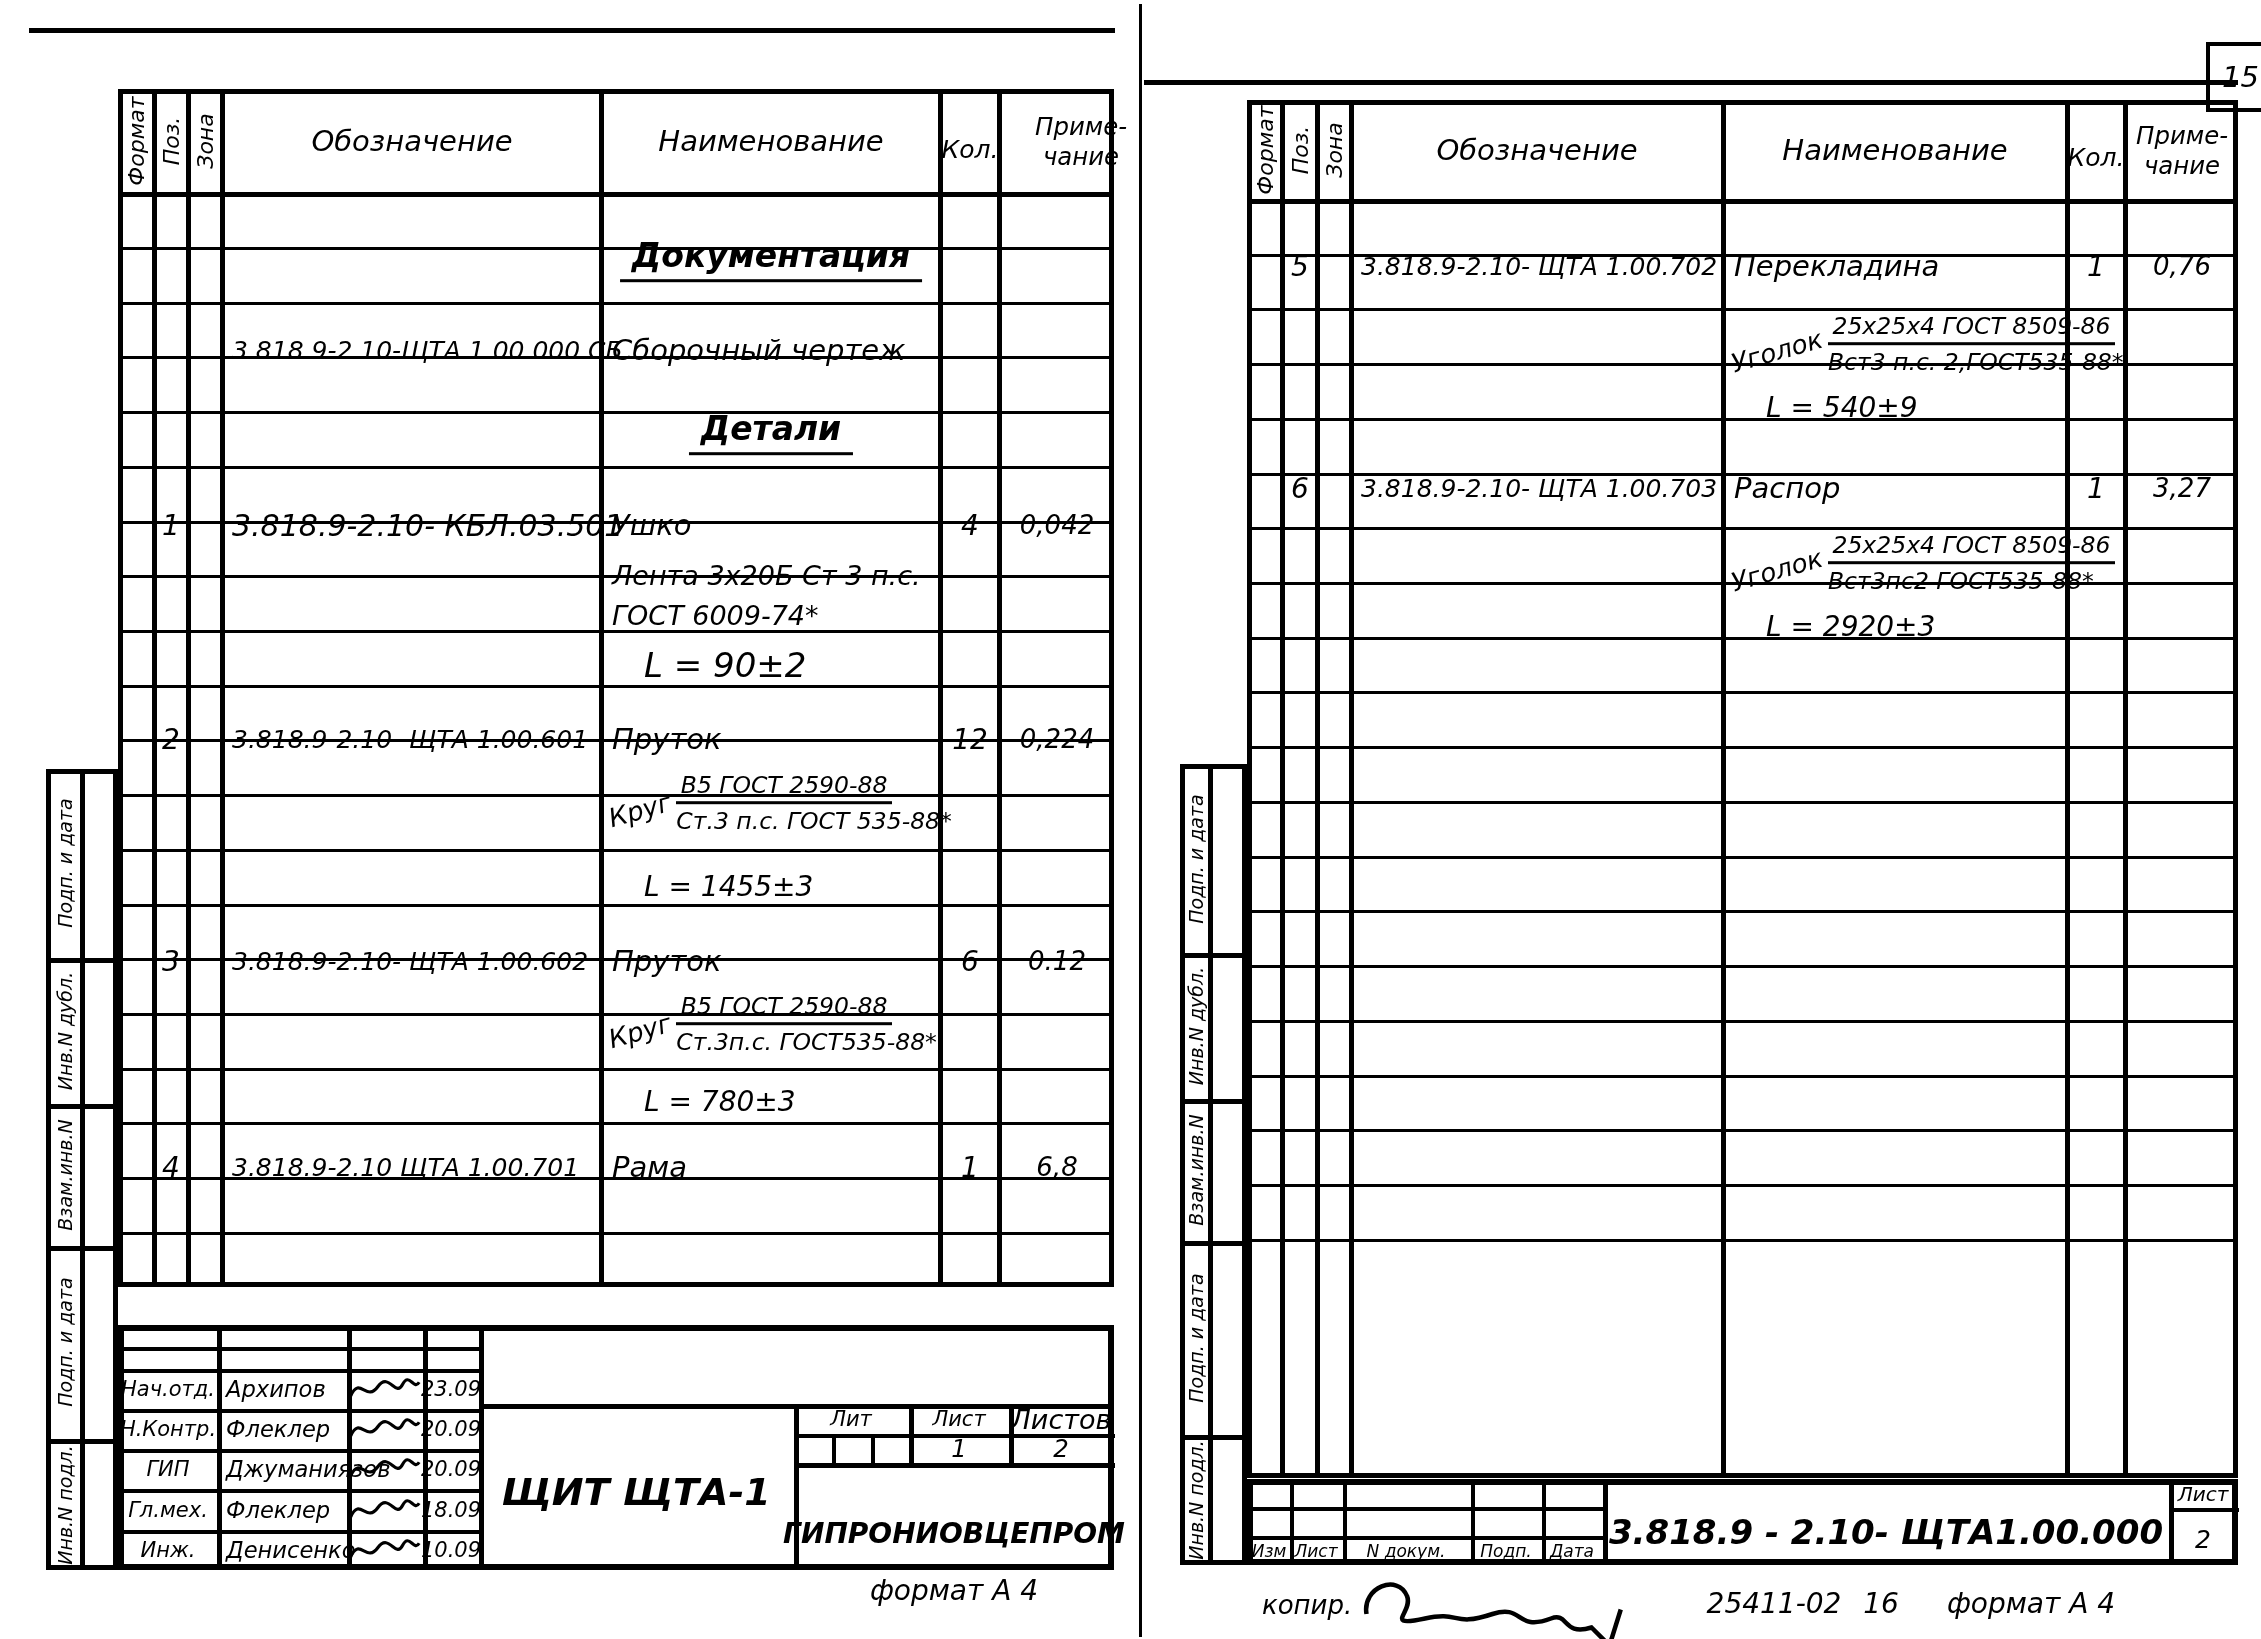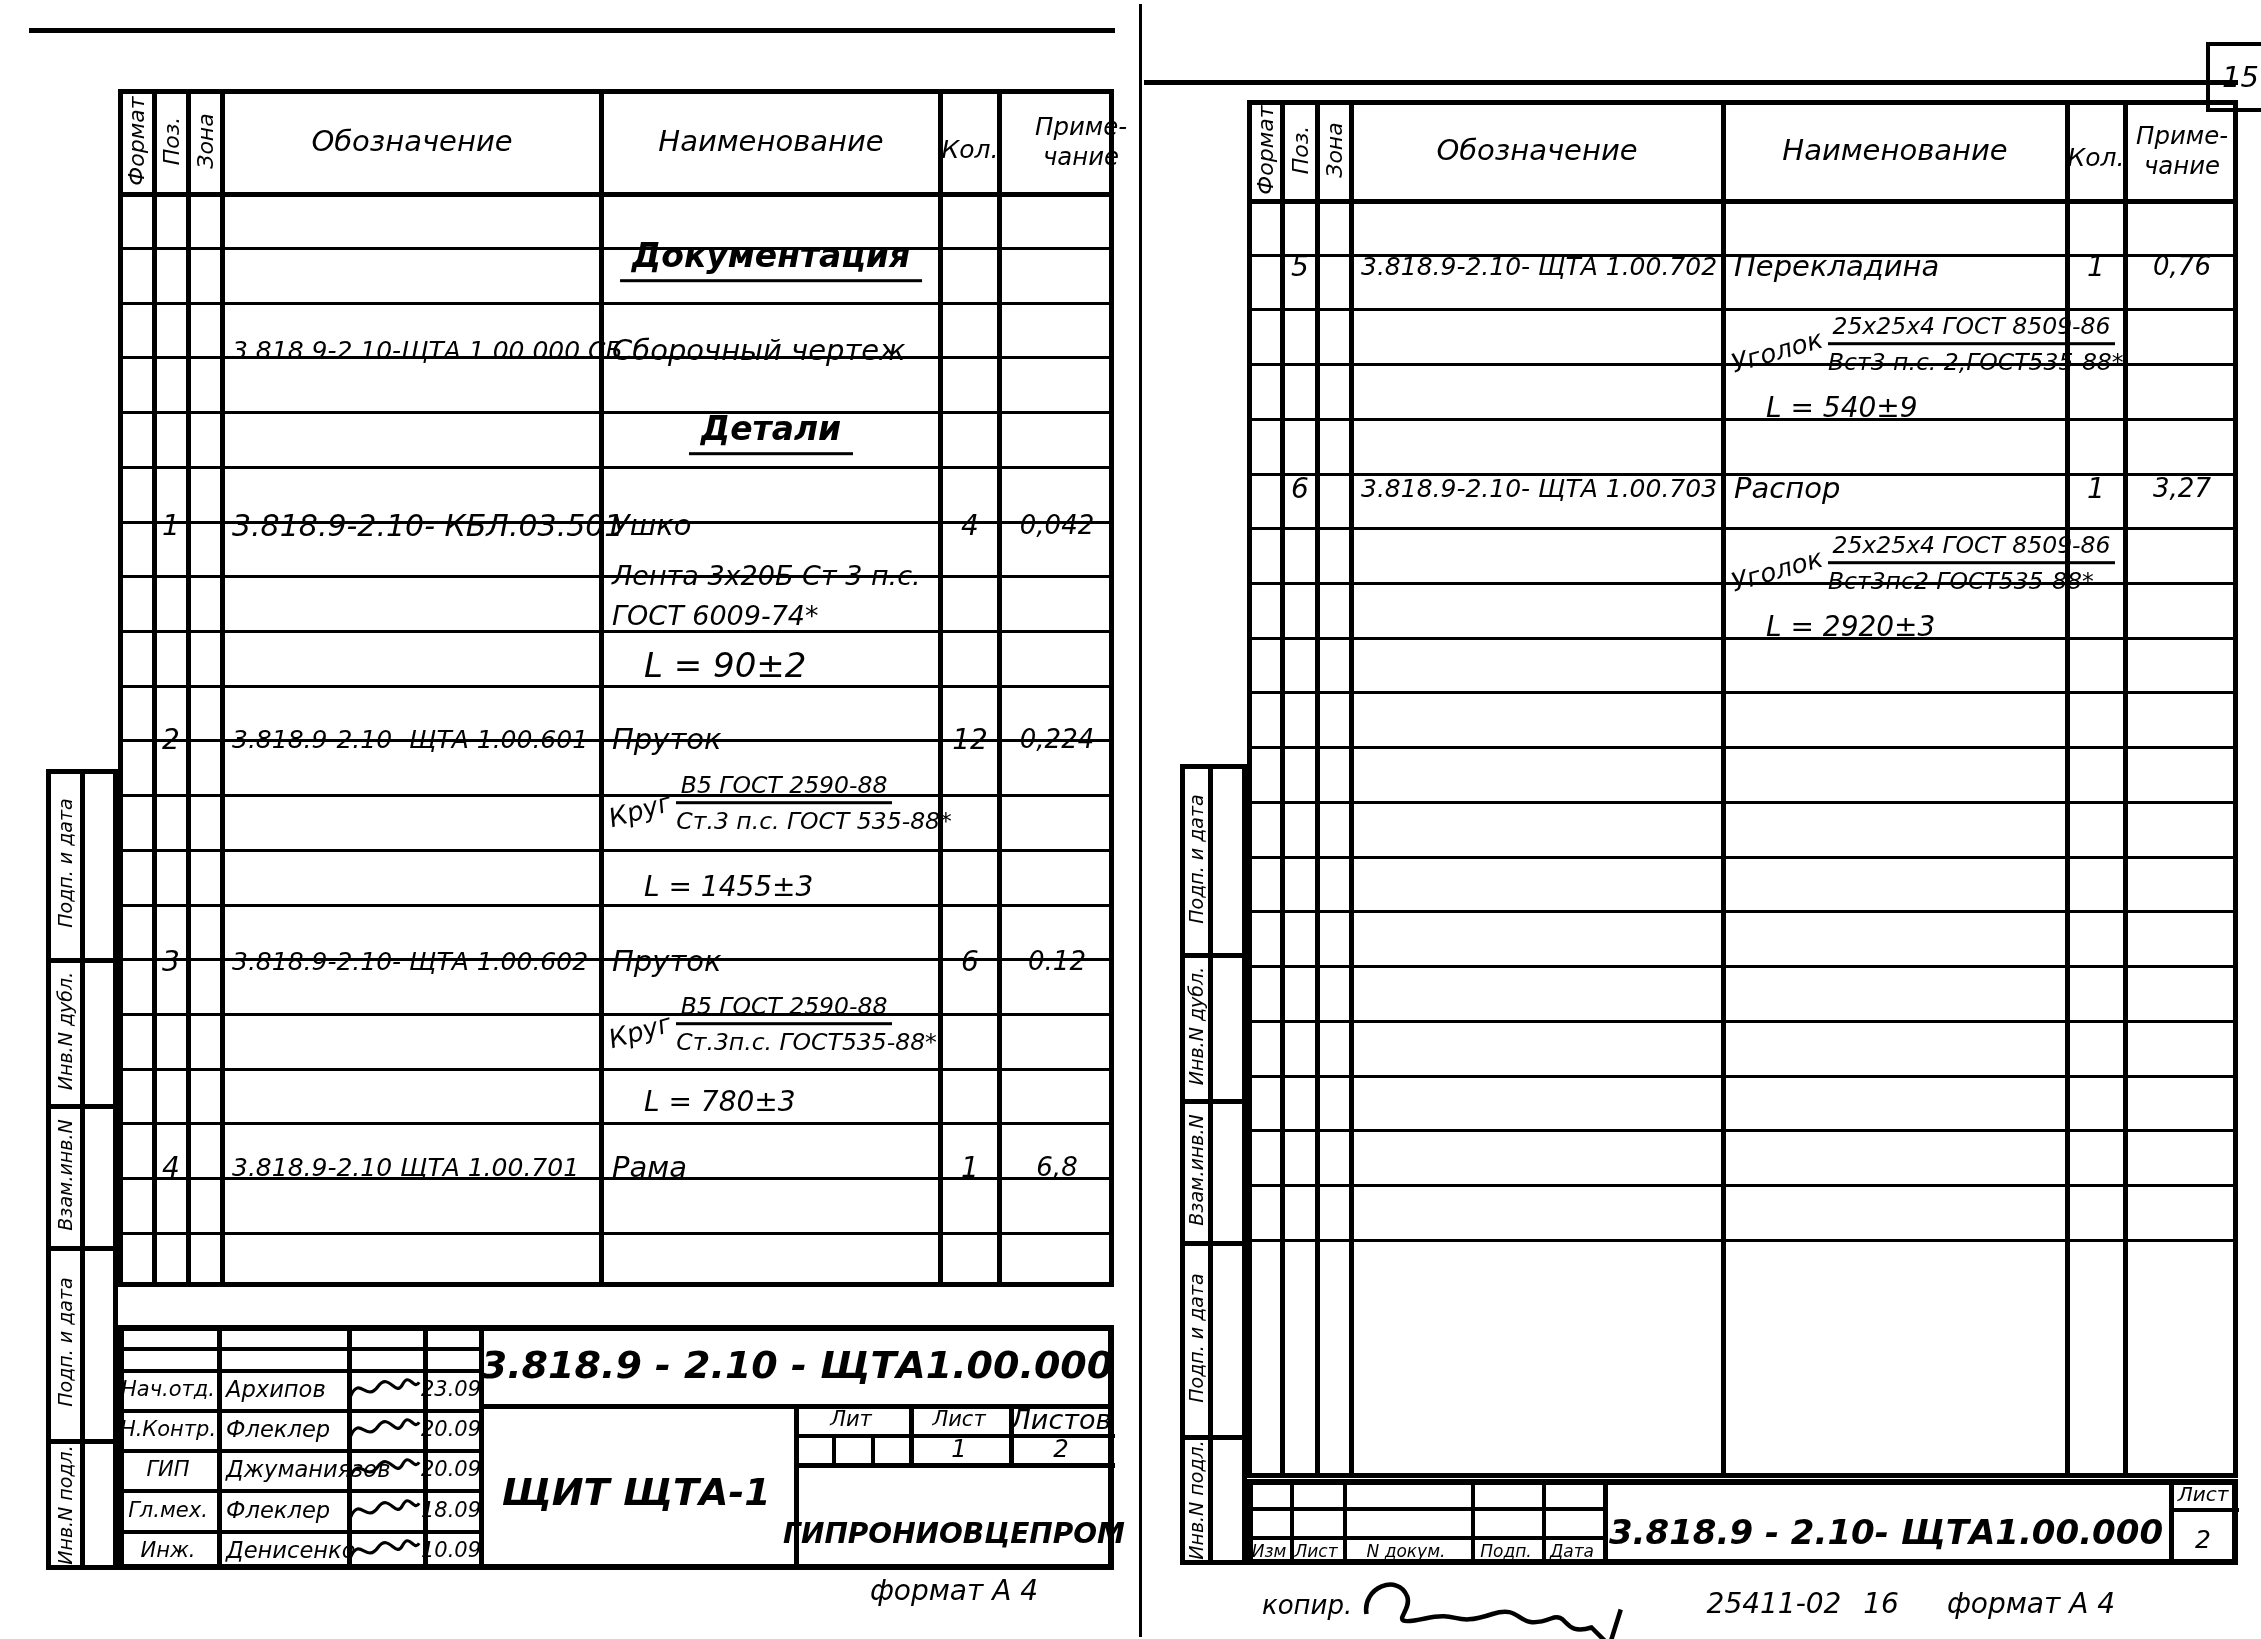--- a/index.html
+++ b/index.html
@@ -72,21 +72,20 @@
   <div class="ln" style="left:118px;top:1449px;width:366px;height:3.6px"></div>
   <div class="ln" style="left:118px;top:1489px;width:366px;height:3.6px"></div>
   <div class="ln" style="left:118px;top:1530px;width:366px;height:3.6px"></div>
   <div class="ln" style="left:479px;top:1404px;width:635px;height:5.4px"></div>
   <div class="ln" style="left:794px;top:1434px;width:321px;height:3.6px"></div>
   <div class="ln" style="left:794px;top:1463px;width:321px;height:5.4px"></div>
   <div class="ln" style="left:909px;top:1404px;width:4.5px;height:59px"></div>
   <div class="ln" style="left:1009px;top:1404px;width:4.5px;height:59px"></div>
   <div class="ln" style="left:832px;top:1434px;width:3.6px;height:29px"></div>
   <div class="ln" style="left:871px;top:1434px;width:3.6px;height:29px"></div>
-  <div class="ctr hand" style="left:797px;top:1365px;font-size:38px;font-weight:bold">3.818.9 - 2.10 -   ЩТА1.00.000</div>
   <div class="ctr hand" style="left:636px;top:1492px;font-size:38px;font-weight:bold">ЩИТ  ЩТА-1</div>
   <div class="ctr hand" style="left:851px;top:1419px;font-size:21px">Лит</div>
   <div class="ctr hand" style="left:959px;top:1419px;font-size:21px">Лист</div>
   <div class="ctr hand" style="left:1061px;top:1419px;font-size:27px">Листов</div>
   <div class="ctr hand" style="left:959px;top:1448px;font-size:24.4px">1</div>
   <div class="ctr hand" style="left:1061px;top:1448px;font-size:24.4px">2</div>
   <div class="ctr hand" style="left:954px;top:1533px;font-size:28px;font-weight:bold">ГИПРОНИОВЦЕПРОМ</div>
   <div class="ctr hand" style="left:954px;top:1590px;font-size:28px">формат А 4</div>
 
   <div class="box14" style="left:1247px;top:1479px;width:991px;height:86px"></div>

